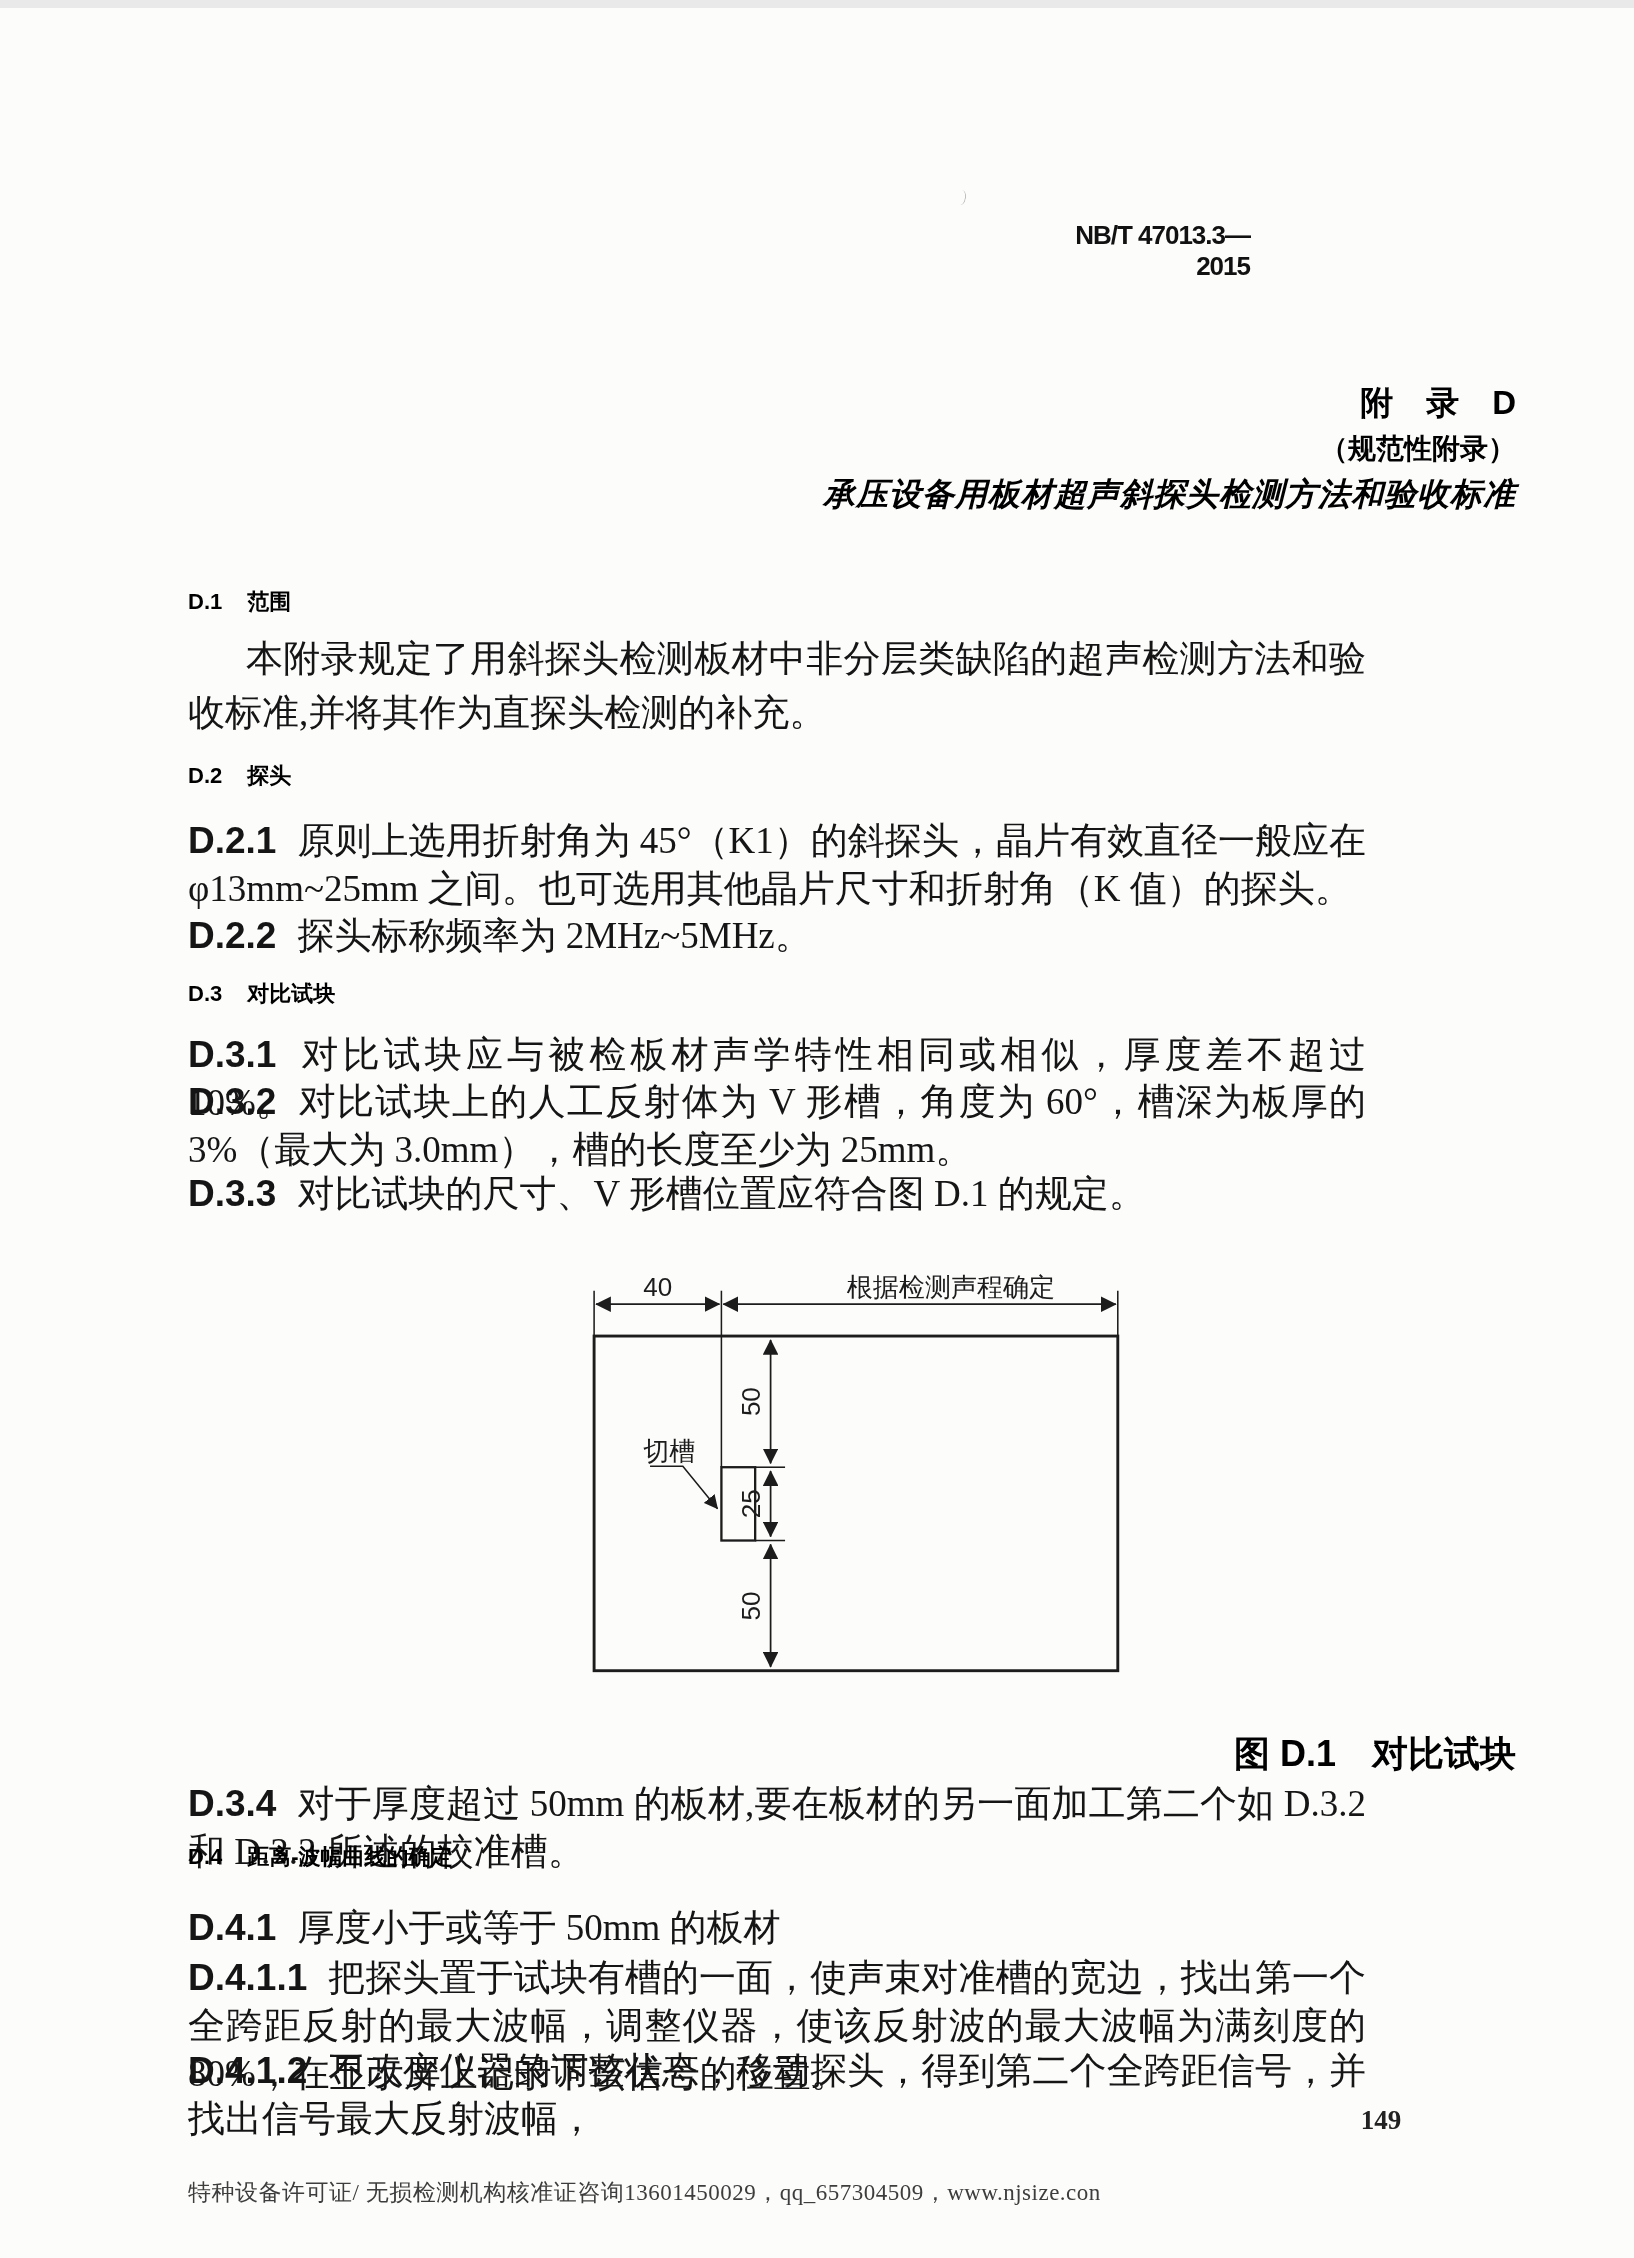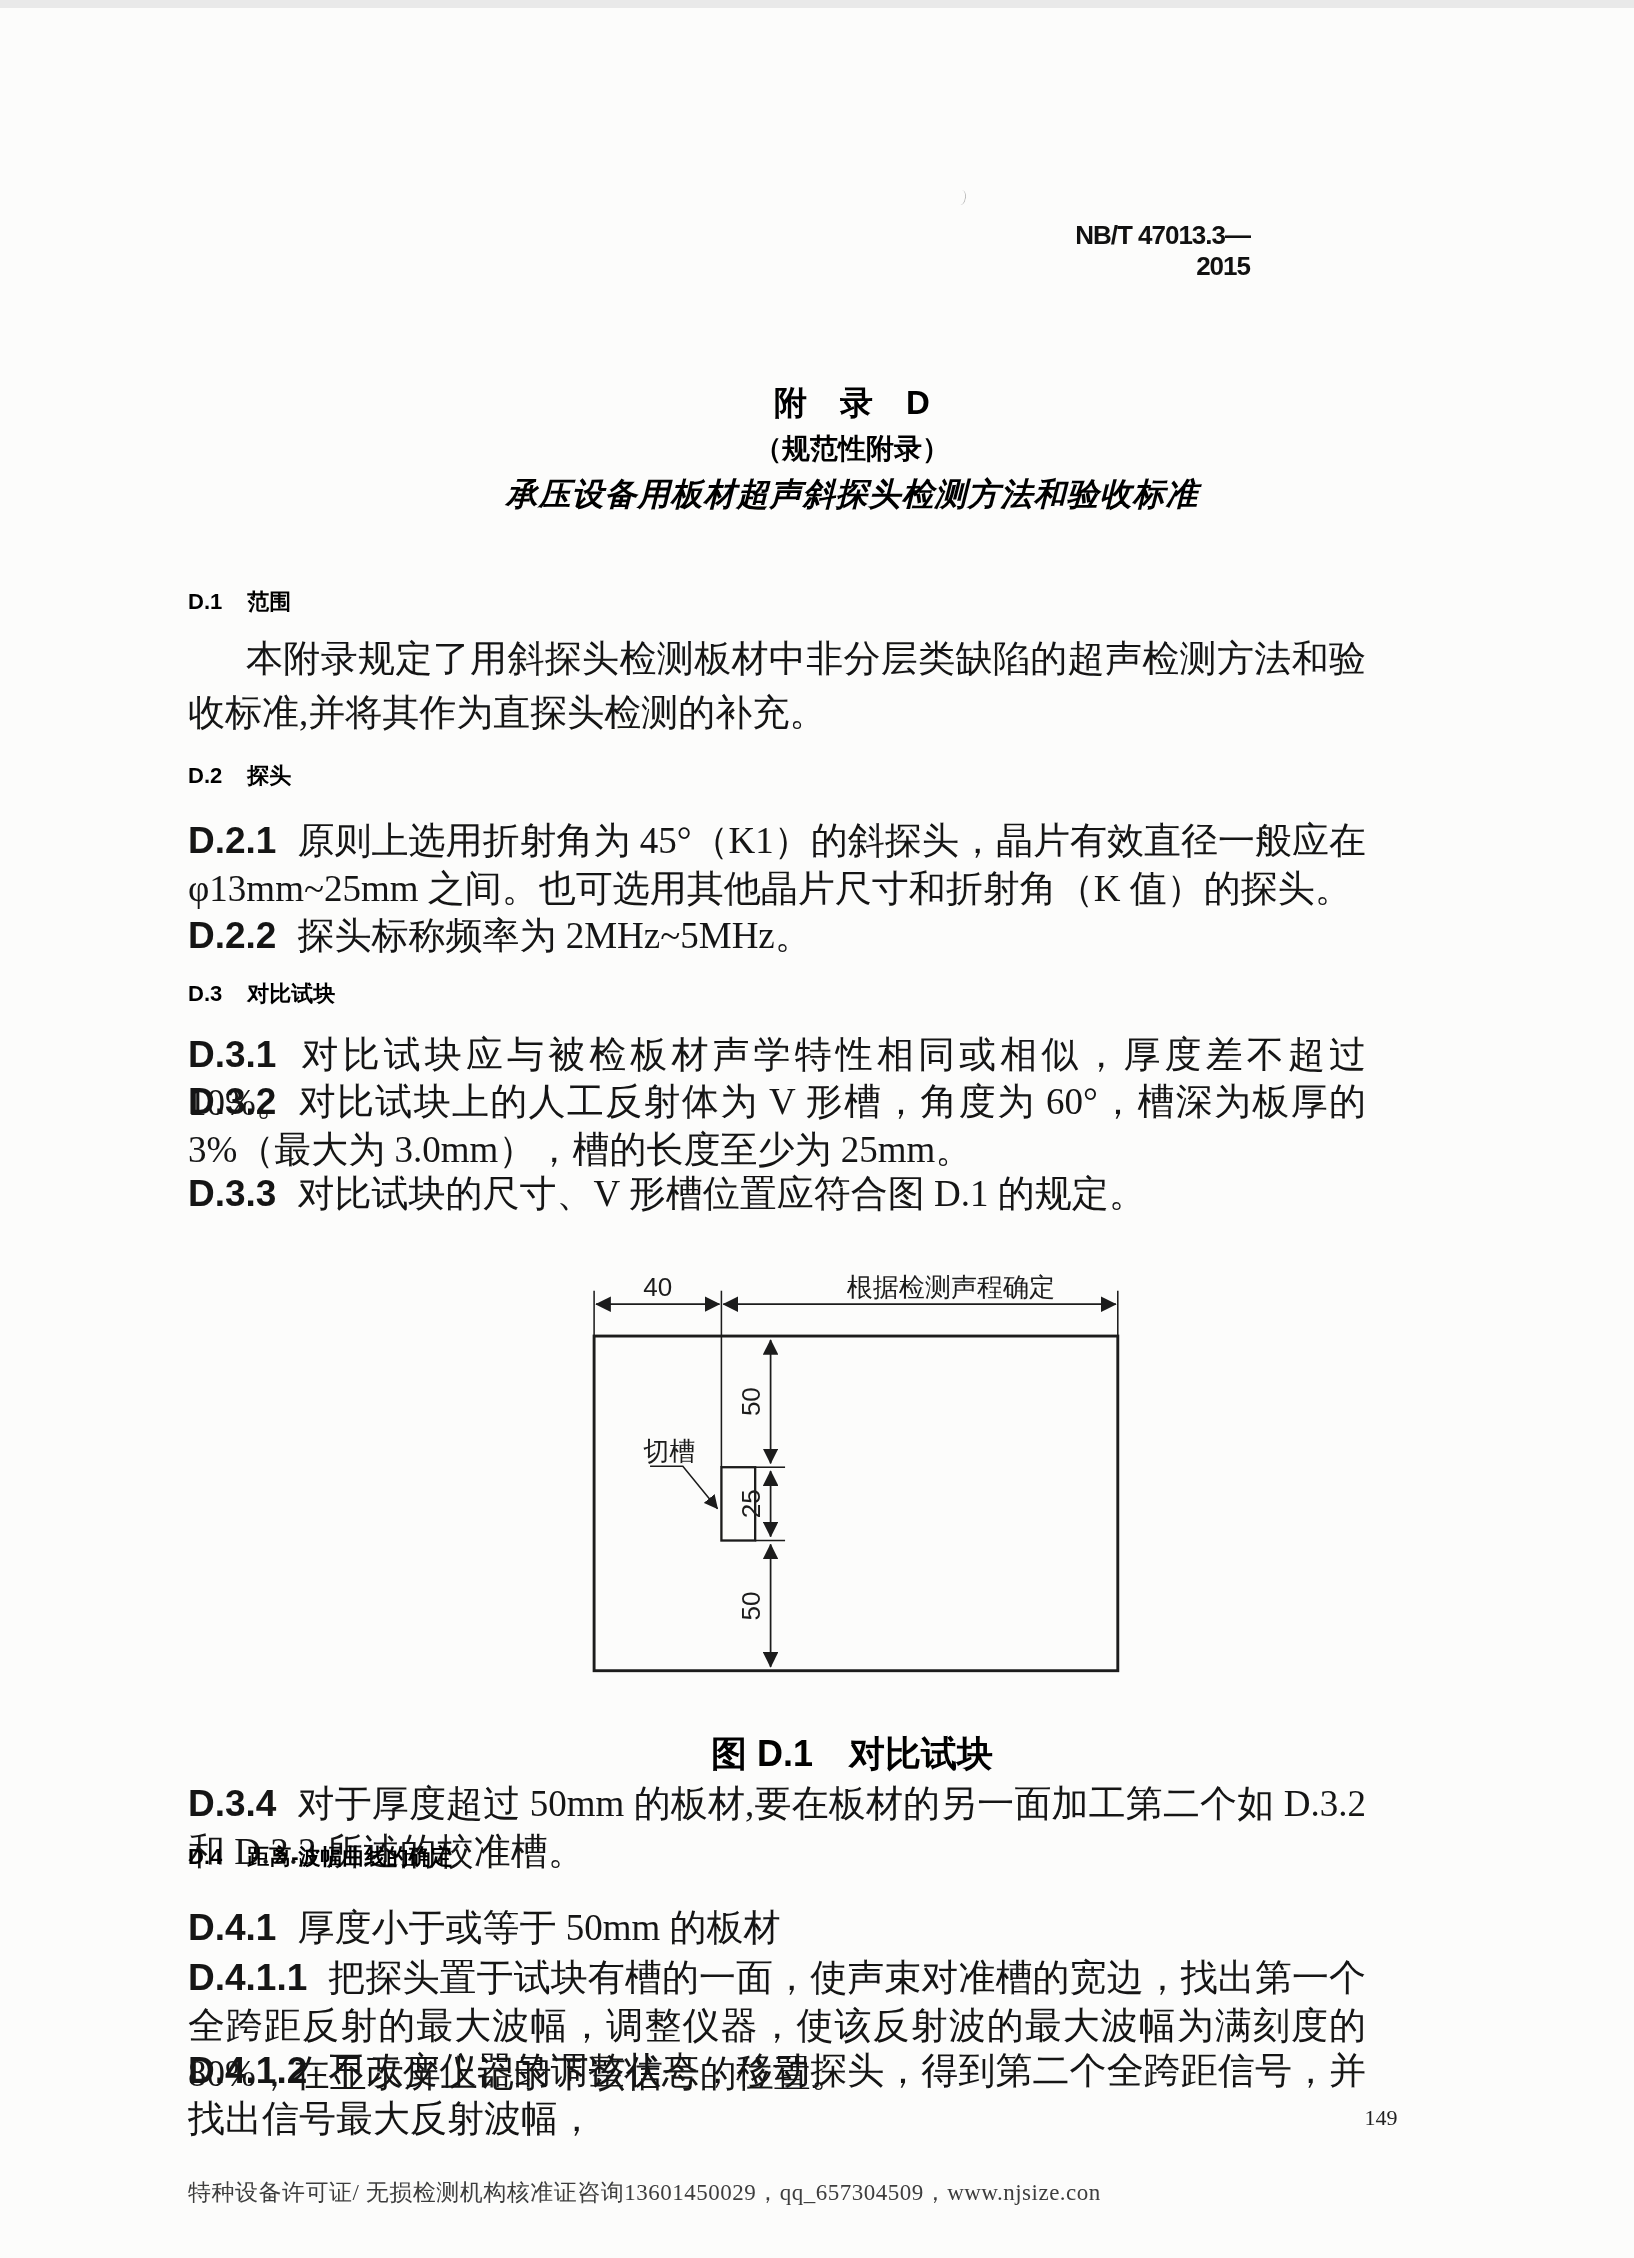--- a/index.html
+++ b/index.html
@@ -19,21 +19,21 @@
     font-family:"Liberation Sans","DejaVu Sans",sans-serif;
     font-weight:bold;font-size:26px;letter-spacing:-1px;
     text-align:right;color:#111;
   }
   .artifact{
     left:956px;top:182px;width:8.7px;height:14.5px;
     border-right:1.9px solid #9a9a9a;border-radius:0 50% 50% 0;
     transform:rotate(8deg);opacity:.7;
   }
   
-  .center-col{left:188px;width:1328px;text-align:center;}
+  .center-col{left:188px;width:1328px;text-align:right;}
   .t1{top:373px;font-family:"Liberation Sans","DejaVu Sans",sans-serif;font-weight:bold;font-size:33px;color:#000;}
   .t2{top:422px;font-family:Liberation Mono, monospace;font-weight:bold;font-size:28px;color:#000;}
   .t3{top:465px;font-family:"Liberation Sans","DejaVu Sans",sans-serif;font-weight:bold;font-size:32px;color:#000;letter-spacing:1px;font-style:italic;}
   
   .h{
     left:188px;width:1178px;
     font-family:"Liberation Sans","DejaVu Sans",sans-serif;
     font-weight:bold;font-size:22px;color:#000;
   }
   .h .no{margin-right:25px;}
@@ -49,21 +49,21 @@
   }
   .indent{text-indent:58px;line-height:54px;}
   
   .fig{left:536px;top:1248px;width:637px;height:434px;}
   .fig-caption{
     top:1722px;
     font-family:"Liberation Sans","DejaVu Sans",sans-serif;
     font-weight:bold;font-size:36px;color:#000;
   }
   
-  .pgnum{left:1347px;top:2097px;width:68px;font-size:22px;text-align:center;color:#222;}
+  .pgnum{left:1347px;top:2097px;width:68px;font-size:27px;text-align:center;color:#222;font-weight:bold;}
   .footer{
     left:188px;top:2169px;width:1274px;text-align:left;
     font-size:23px;color:#3d3d3d;letter-spacing:0.5px;
     font-family:"Liberation Serif","DejaVu Serif",serif;
   }
   svg text{
     font-family:"Liberation Sans","DejaVu Sans",sans-serif;
     font-size:27px;fill:#1c1c1c;
   }
 </style>

